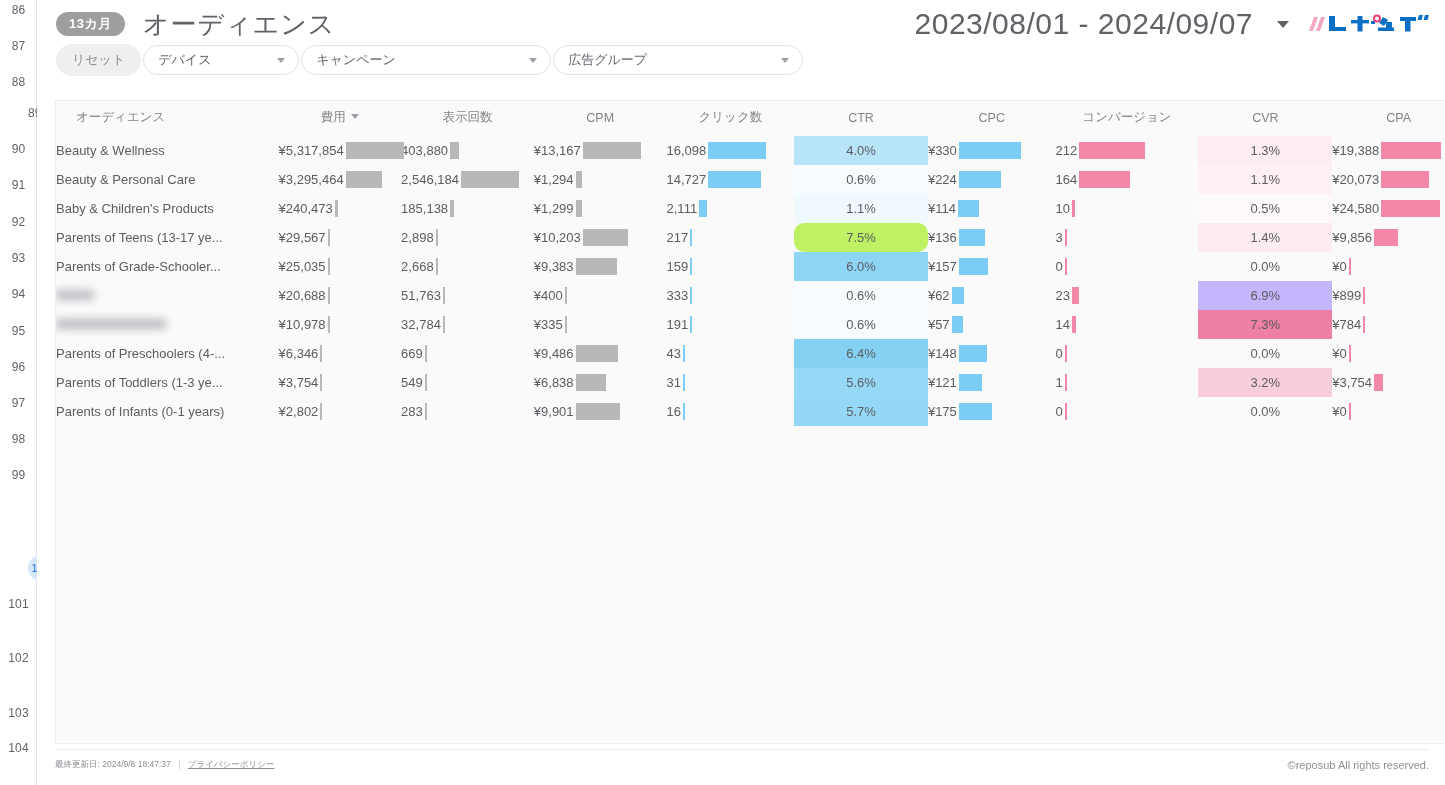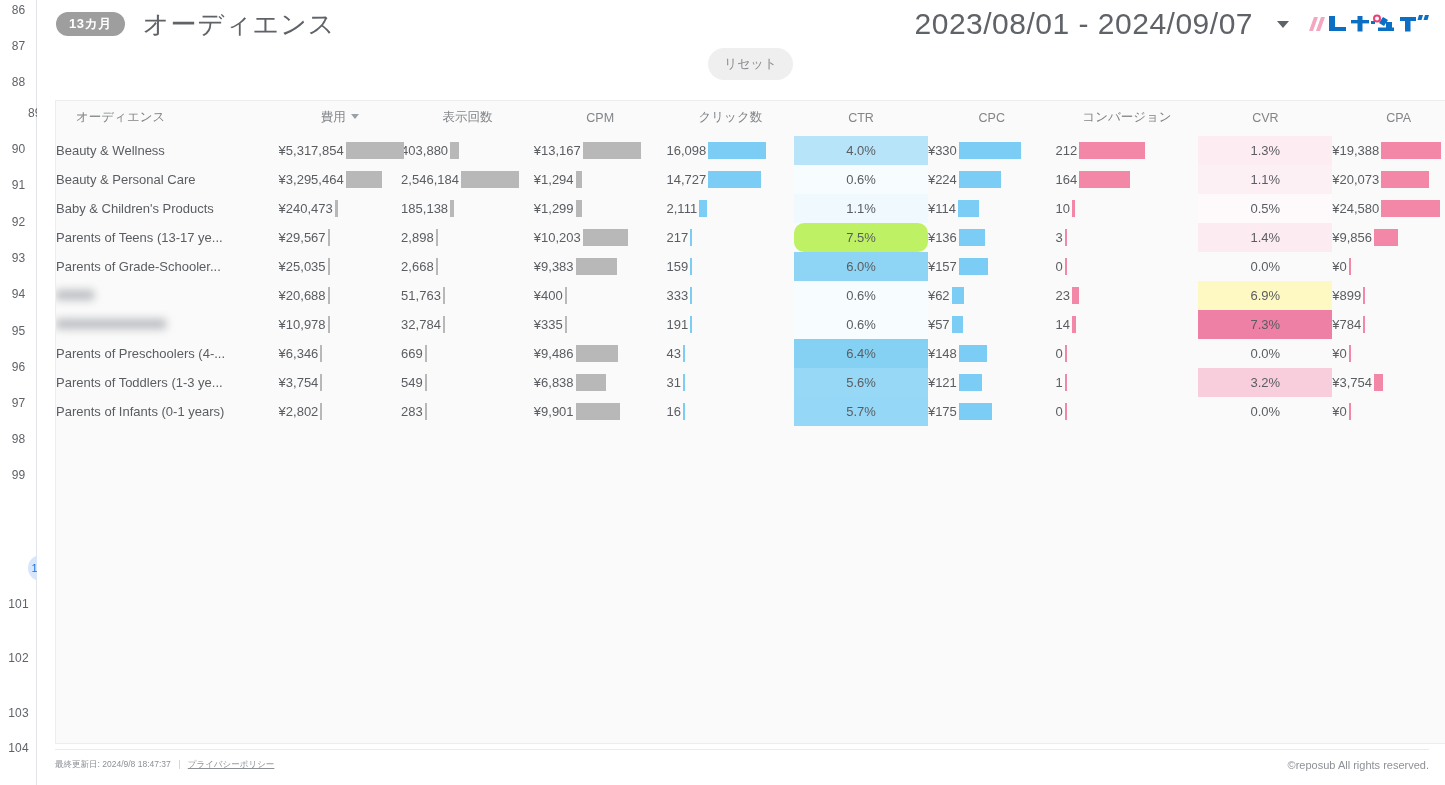--- a/index.html
+++ b/index.html
@@ -67,22 +67,22 @@
   .caret-down {
     width: 0; height: 0; margin-left: 24px; margin-right: 10px;
     border-left: 6px solid transparent;
     border-right: 6px solid transparent;
     border-top: 7px solid #5f6368;
   }
   .logo { display: flex; align-items: center; margin-left: 8px; margin-right: 4px; }
 
   
   .filter-bar {
-    position: absolute; left: 0; top: 48px; right: 0; height: 40px;
-    display: flex; align-items: center; padding-left: 19px; gap: 22px; flex-direction: column;
+    position: absolute; left: 0; top: 40px; right: 0; height: 40px;
+    display: flex; align-items: center; padding-left: 19px; gap: 2px;
   }
   .reset-btn {
     background: #efefef; color: #8a8d91; border: none;
     border-radius: 16px; font-size: 13px;
     padding: 7px 16px; cursor: pointer;
     font-family: "Liberation Sans", sans-serif;
   }
   .select-pill {
     position: relative;
     height: 30px; border: 1px solid #e0e2e6; border-radius: 16px;
@@ -657,21 +657,21 @@
               </td>
               <td>
                 <div class="cellwrap">
                   <span class="val">23</span>
                   <div class="barbox">
                     <div class="bar" style="width: 7px; background: rgb(242, 135, 168);"></div>
                   </div>
                 </div>
               </td>
               <td class="heat">
-                <span class="heatfill" style="background: #fef9c3;">6.9%</span>
+                <span class="heatfill" style="background: #c4b5fd;">6.9%</span>
               </td>
               <td>
                 <div class="cellwrap">
                   <span class="val">¥899</span>
                   <div class="barbox">
                     <div class="bar" style="width: 2px; background: rgb(242, 135, 168);"></div>
                   </div>
                 </div>
               </td>
             </tr>

